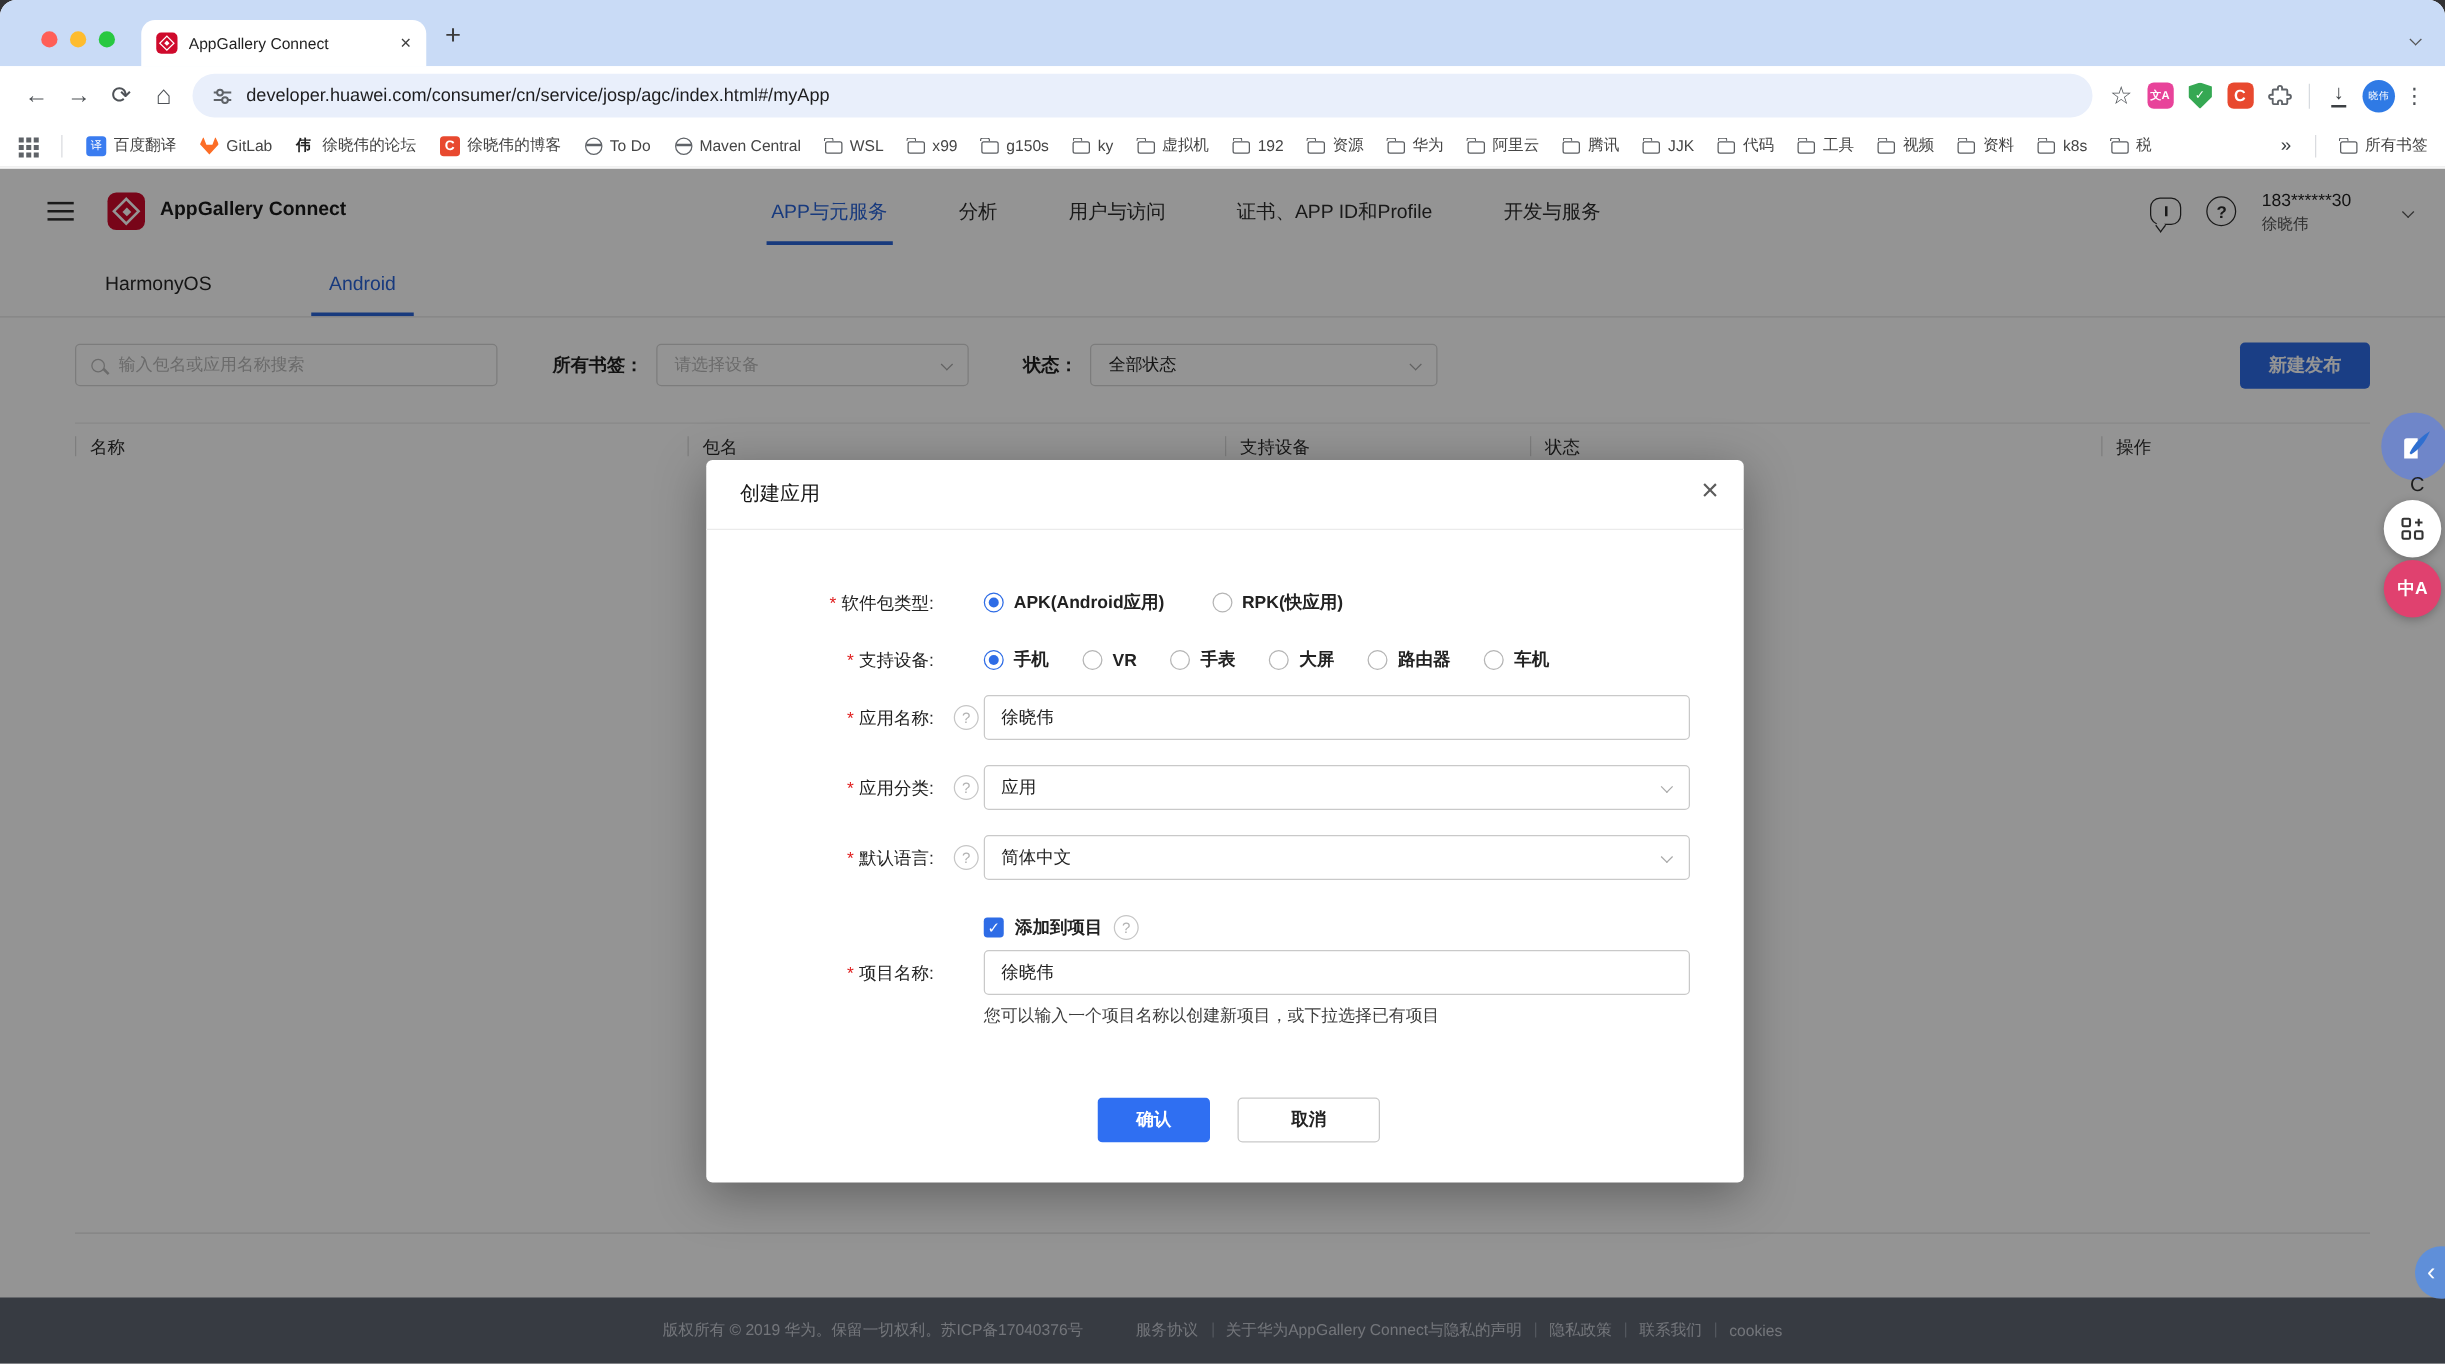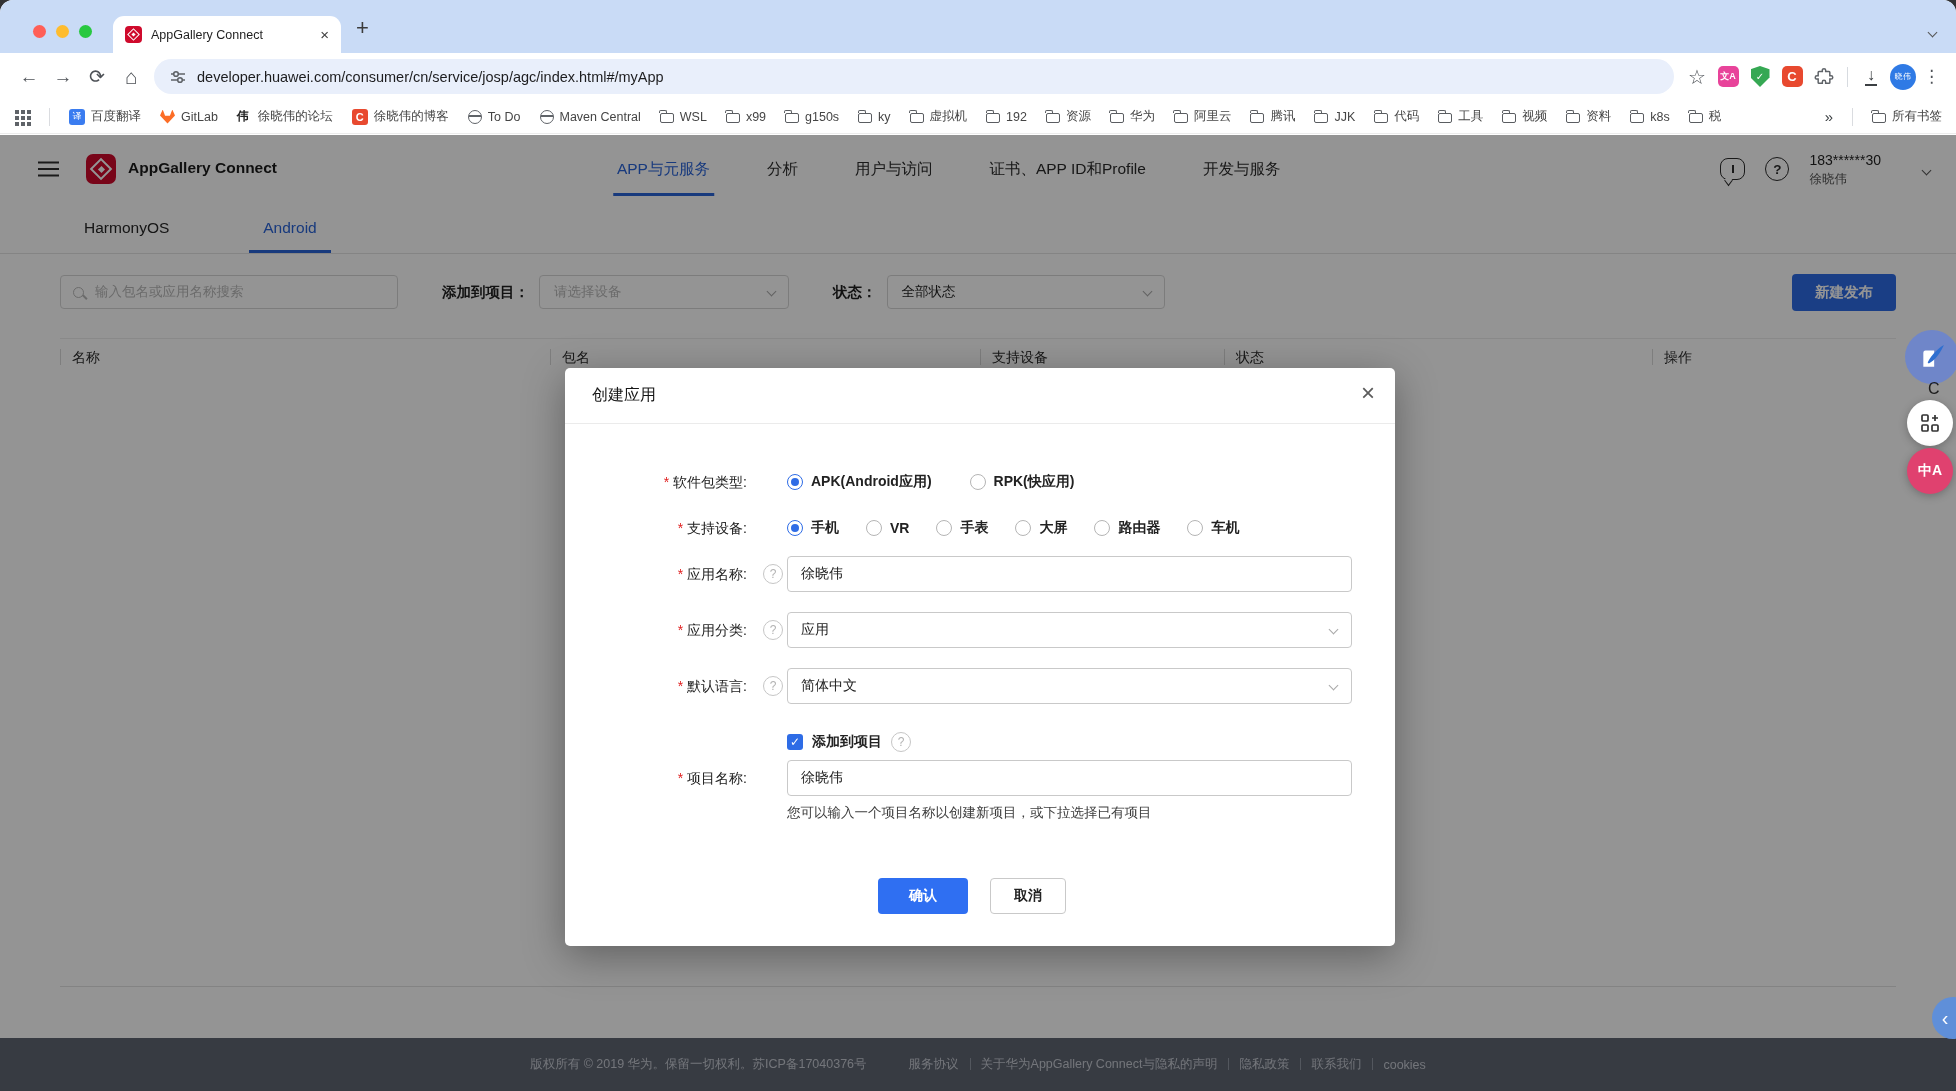--- a/index.html
+++ b/index.html
@@ -92,21 +92,21 @@
   .search-box input::placeholder{color:#b8b8b8;}
   .f-lab{font-size:14.5px;color:#1f1f1f;font-weight:bold;margin:0 10px 0 44px;white-space:nowrap;}
   .sel{position:relative;height:34px;border:1px solid #d6d6d6;border-radius:4px;background:#fff;display:flex;align-items:center;padding:0 30px 0 14px;font-size:13.5px;color:#262626;}
   .sel .chev{position:absolute;right:13px;top:12px;border-color:#a9a9a9;}
   .sel.w250{width:250px;} .sel.w278{width:278px;}
   .placeholder{color:#b8b8b8;}
   .btn-create{margin-left:auto;width:104px;height:37px;background:#2e6ce6;color:#fff;border:none;border-radius:4px;font-size:14.5px;font-weight:bold;}
 
   .table-head{position:absolute;top:203px;left:60px;right:60px;height:36px;display:flex;align-items:center;border-top:1px solid #ececec;font-size:14px;color:#2b2b2b;}
   .th{border-left:1px solid #d9d9d9;padding-left:11px;height:16px;line-height:16px;}
-  .th1{width:490px;} .th2{width:430px;} .th3{width:244px;} .th4{width:428px;} .th5{flex:1;}
+  .th1{width:490px;} .th2{width:430px;} .th3{width:244px;} .th4{width:428px;} .th5{flex:1;margin-left:29px;}
 
   .body-divider{position:absolute;top:851px;left:60px;right:60px;height:1px;background:#e2e2e2;}
 
   .footer{position:absolute;left:0;right:0;bottom:0;height:53px;background:#5f6673;display:flex;align-items:center;justify-content:center;font-size:12.5px;color:#c6cad2;}
   .flink{margin-left:22px;position:relative;}
   .flink.first{margin-left:42px;}
   .flink::after{content:"";position:absolute;right:-12px;top:2px;width:1px;height:12px;background:#9097a2;}
   .flink.last::after{display:none;}
 
   
@@ -126,21 +126,21 @@
   .radio.on::after{content:"";position:absolute;left:3px;top:3px;width:8px;height:8px;border-radius:50%;background:#2e6ce6;}
   .m-input{height:36px;width:100%;border:1px solid #c9c9c9;border-radius:4px;padding:0 13px;font-size:14px;color:#222;outline:none;}
   .m-sel{position:relative;height:36px;border:1px solid #c9c9c9;border-radius:4px;display:flex;align-items:center;padding:0 32px 0 13px;font-size:14px;color:#222;background:#fff;}
   .m-sel .chev{position:absolute;right:14px;top:13px;border-color:#a9a9a9;}
   .checkbox{width:16px;height:16px;background:#2e6ce6;border-radius:3px;color:#fff;font-size:12px;line-height:16px;text-align:center;flex:0 0 auto;}
   .chk-row{display:flex;align-items:center;gap:9px;font-size:14px;color:#222;font-weight:bold;}
   .chk-help{width:20px;height:20px;border:1px solid #c6c6c6;border-radius:50%;color:#b3b3b3;font-size:12px;text-align:center;line-height:18px;font-weight:normal;}
   .m-hint{font-size:13.5px;color:#3d3d3d;}
   .m-btn{position:absolute;height:36px;border-radius:4px;font-size:14px;font-weight:bold;border:1px solid transparent;display:flex;align-items:center;justify-content:center;}
   .btn-confirm{left:313px;top:510px;width:90px;background:#2f6ff2;color:#fff;}
-  .btn-cancel{left:425px;top:510px;width:76px;background:#fff;color:#222;border-color:#c9c9c9;}
+  .btn-cancel{left:425px;top:510px;width:114px;background:#fff;color:#222;border-color:#c9c9c9;}
 
   
   .floats{z-index:15;position:absolute;}
   .float-quill{left:1905px;top:330px;width:54px;height:54px;border-radius:50%;background:#6f86c9;display:flex;align-items:center;justify-content:center;}
   .float-c{left:1928px;top:380px;font-size:16px;color:#1c1c1c;}
   .float-grid{left:1907px;top:400px;width:46px;height:46px;border-radius:50%;background:#fff;box-shadow:0 2px 8px rgba(0,0,0,.25);display:flex;align-items:center;justify-content:center;}
   .float-translate{left:1907px;top:448px;width:46px;height:46px;border-radius:50%;background:#e0416f;color:#fff;display:flex;align-items:center;justify-content:center;font-size:14px;font-weight:bold;box-shadow:0 2px 8px rgba(0,0,0,.25);}
   .float-collapse{left:1932px;top:997px;width:42px;height:42px;border-radius:50%;background:#5f8fd9;color:#fff;font-size:20px;display:flex;align-items:center;justify-content:center;padding-right:16px;}
 </style>
 </head>
@@ -341,21 +341,21 @@
         <span class="plat-tab">HarmonyOS</span>
         <span class="plat-tab active">Android</span>
       </div>
       <div class="tabs-divider"></div>
 
       <div class="filter-row">
         <div class="search-box">
           <span class="mag"></span>
           <input placeholder="输入包名或应用名称搜索" style="">
         </div>
-        <span class="f-lab">添加到项目：</span>
+        <span class="f-lab">所有书签：</span>
         <div class="sel w250">
           <span class="placeholder">请选择设备</span>
           <i class="chev"></i>
         </div>
         <span class="f-lab">状态：</span>
         <div class="sel w278">
           <span>全部状态</span>
           <i class="chev"></i>
         </div>
         <button class="btn-create">新建发布</button>

